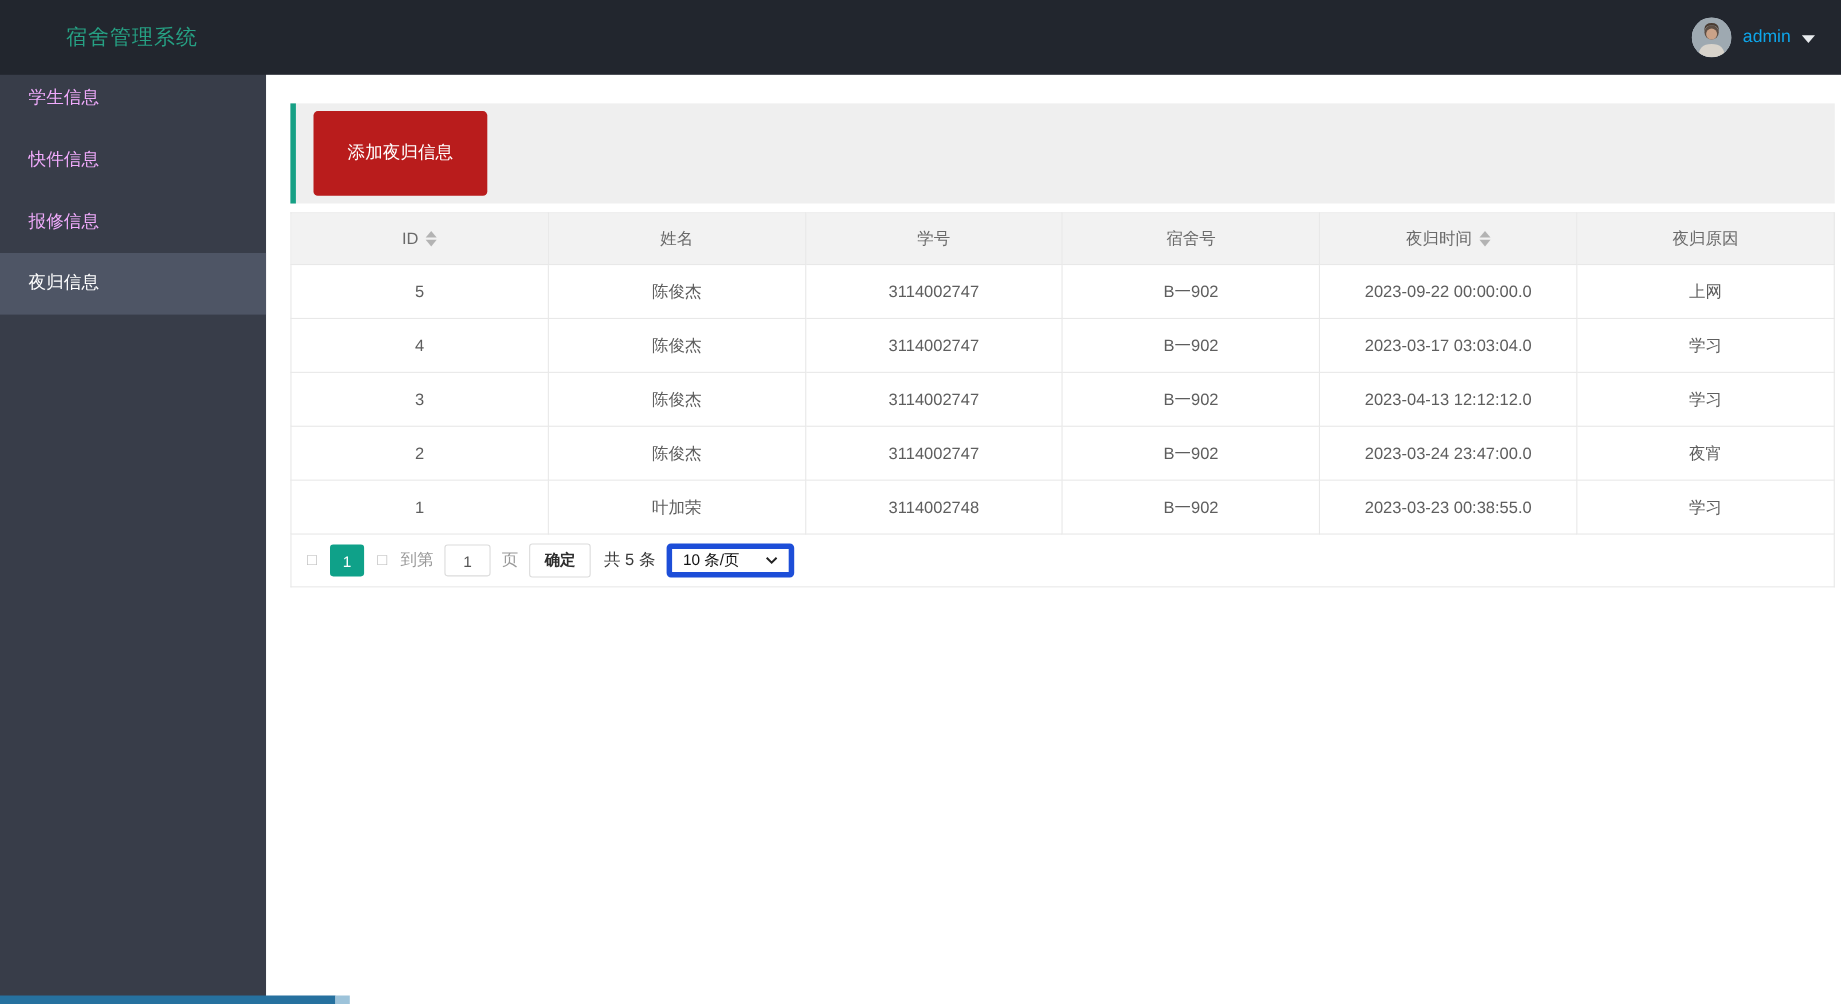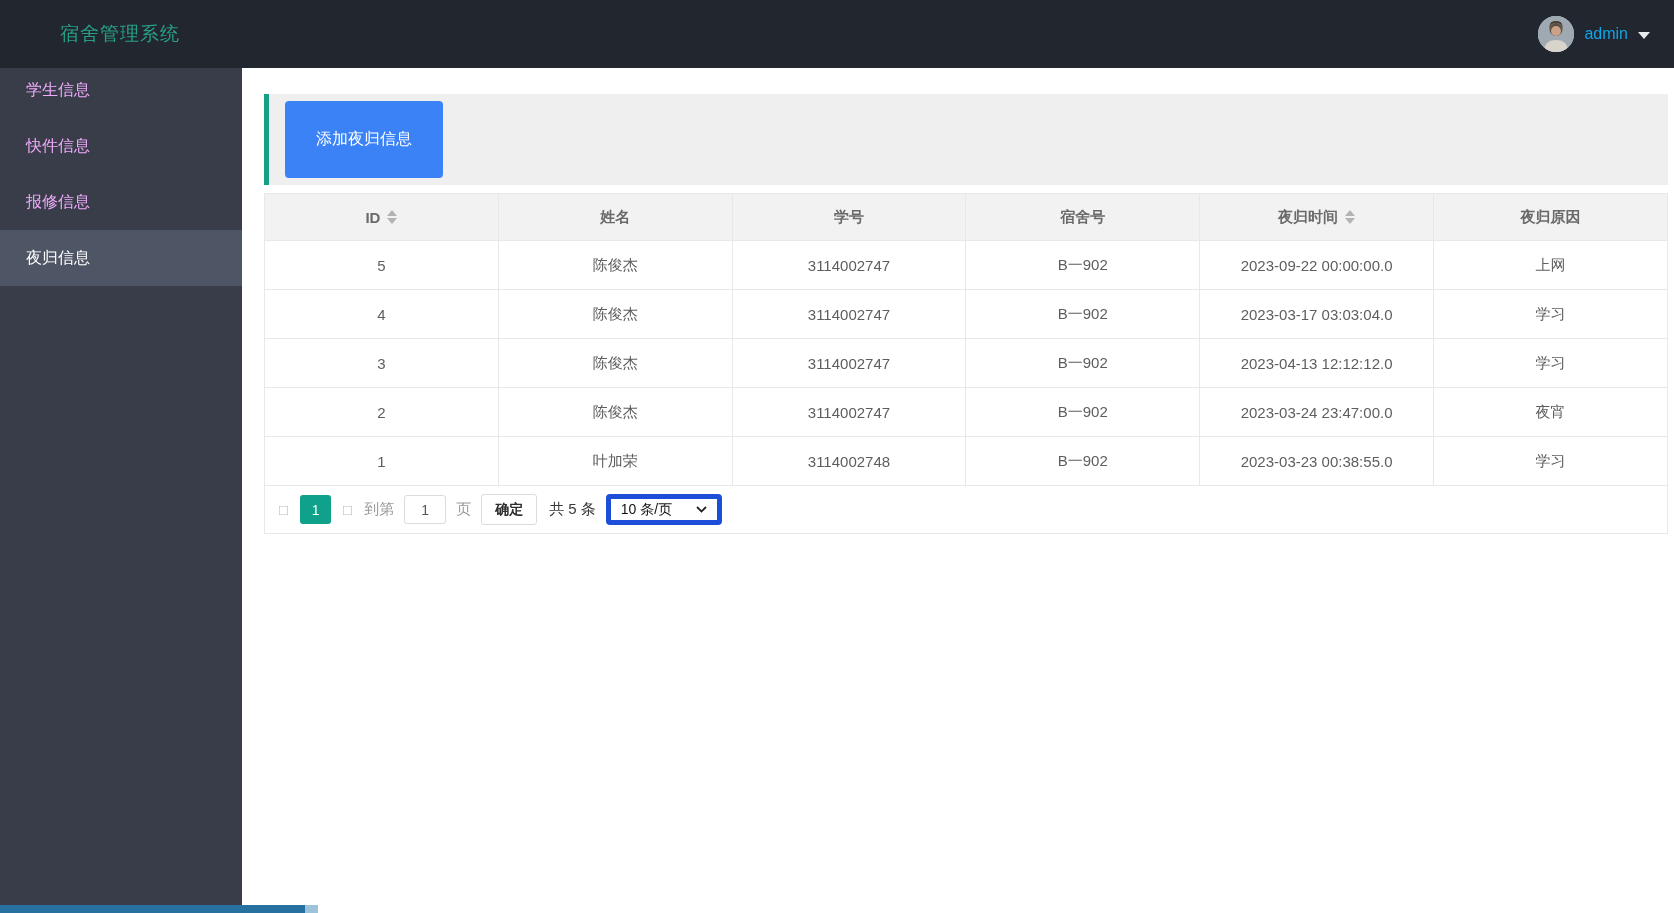--- a/index.html
+++ b/index.html
@@ -23,27 +23,27 @@
   .side-item.active { background:#4e5565; color:#ffffff; }
 
   
   .bottom-bar { position:absolute; left:0; bottom:0; width:305px; height:8px; background:#26719f; z-index:6; }
   .bottom-bar-nub { position:absolute; left:305px; bottom:0; width:13px; height:8px; background:#9dc3da; z-index:6; }
 
   
   .main { position:absolute; top:62px; left:242px; right:0; bottom:0; background:#fff; padding:32px 6px 0 22px; }
 
   .toolbar-panel { height:91px; background:#efefef; border-left:5px solid #16a085; display:flex; align-items:center; }
-  .add-btn { margin-left:16px; background:#3b82f6; color:#fff; border:none; border-radius:4px;
+  .add-btn { margin-left:16px; background:#b91c1c; color:#fff; border:none; border-radius:4px;
              padding:28px 31px; font-size:16px; cursor:pointer; font-family:Liberation Serif, serif; }
 
   
   .table-wrap { margin-top:8px; }
   table { width:100%; border-collapse:collapse; table-layout:fixed; }
-  th { background:#f2f2f2; height:47px; font-weight:700; font-size:15px; color:#6a6a6a;
+  th { background:#f2f2f2; height:47px; font-weight:400; font-size:15px; color:#6a6a6a;
        border:1px solid #e8e8e8; text-align:center;margin-left:41px; }
   td { height:49px; font-size:15px; color:#5e5e5e; border:1px solid #e8e8e8; text-align:center; background:#fff; }
   .th-inner { display:inline-flex; align-items:center; gap:7px; cursor:pointer; }
   .sort-caret { display:inline-flex; flex-direction:column; gap:2px; }
   .sort-caret .up { width:0; height:0; border-left:5px solid transparent; border-right:5px solid transparent;
                     border-bottom:6px solid #b3b3b3; }
   .sort-caret .down { width:0; height:0; border-left:5px solid transparent; border-right:5px solid transparent;
                       border-top:6px solid #b3b3b3; }
 
   

